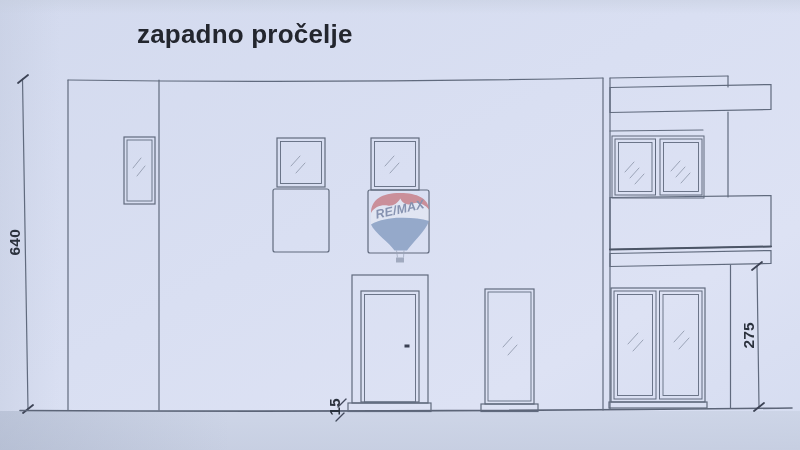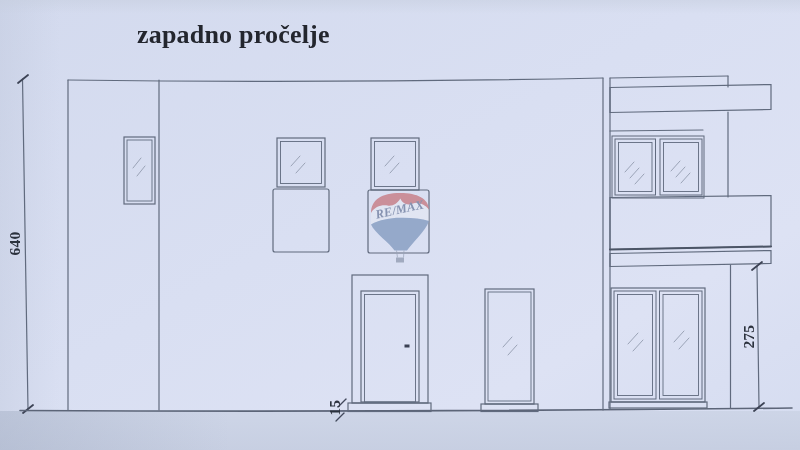--- a/index.html
+++ b/index.html
@@ -1,17 +1,17 @@
 <!DOCTYPE html>
 <html><head>
 <meta charset="utf-8">
 <style>
   html,body{margin:0;padding:0;}
   #page{position:relative;width:800px;height:450px;overflow:hidden;
-        font-family:Liberation Serif, serif;}
+        font-family:Liberation Sans, sans-serif;}
 </style>
 </head>
 <body>
 <div id="page">
 <svg width="800" height="450" viewBox="0 0 800 450" xmlns="http://www.w3.org/2000/svg">
 <defs>
   <linearGradient id="paper" x1="0" y1="0" x2="1" y2="1">
     <stop offset="0" stop-color="#d3daee"></stop>
     <stop offset="0.45" stop-color="#d9dff2"></stop>
     <stop offset="0.75" stop-color="#dde2f4"></stop>

